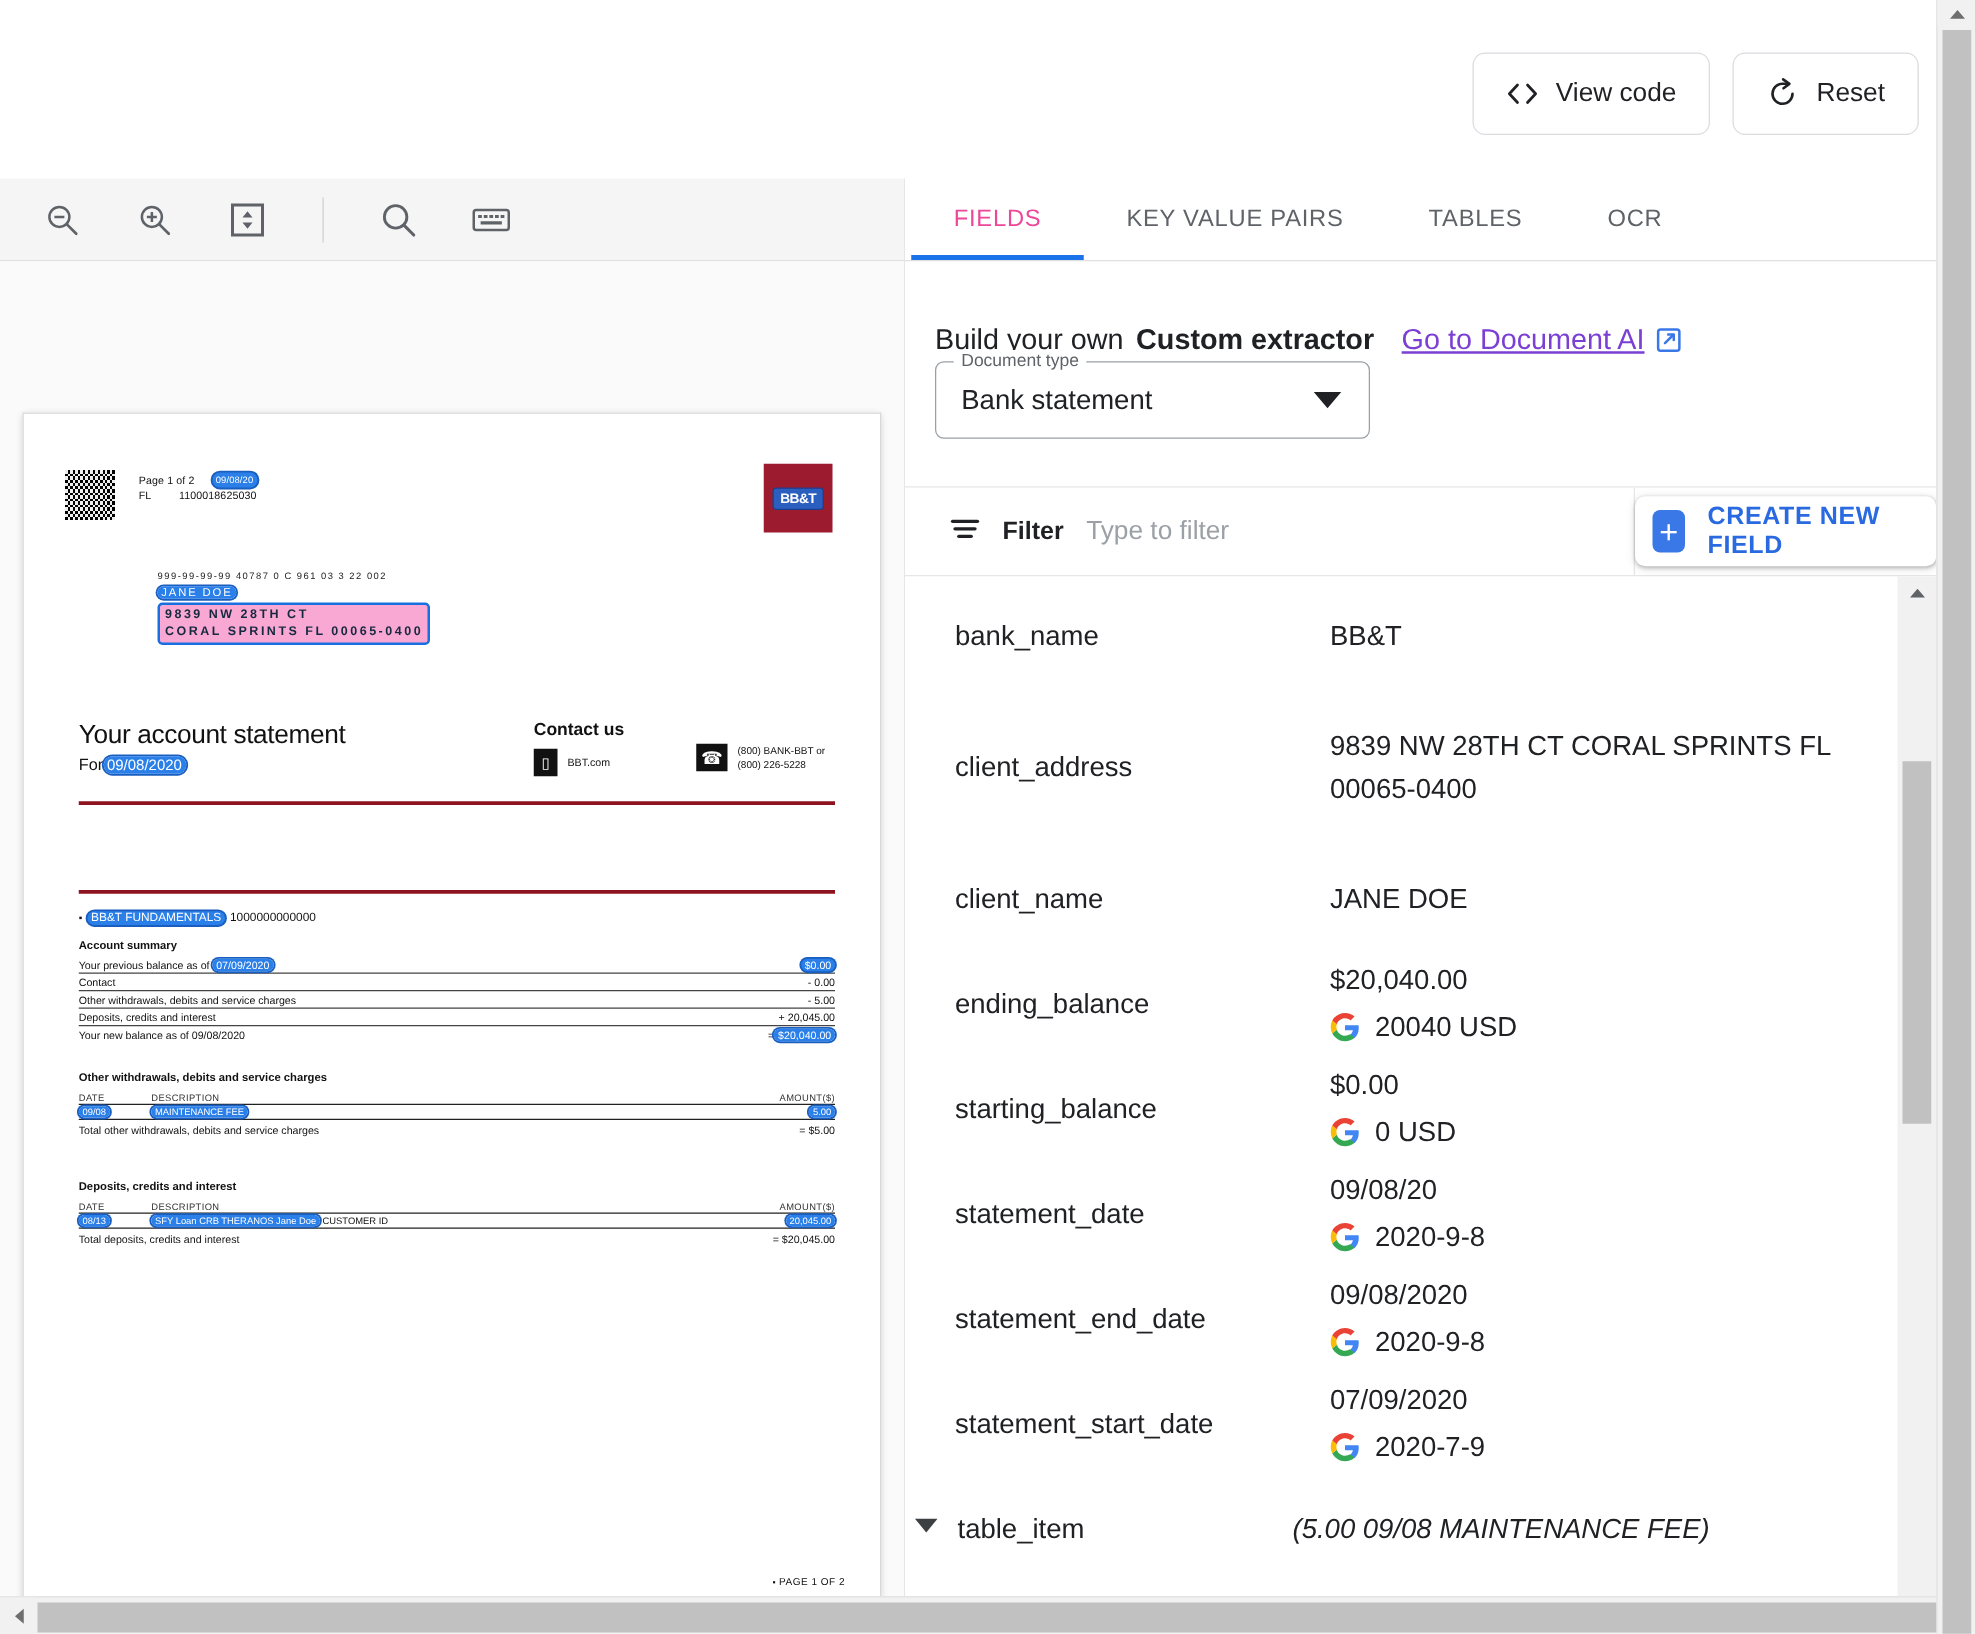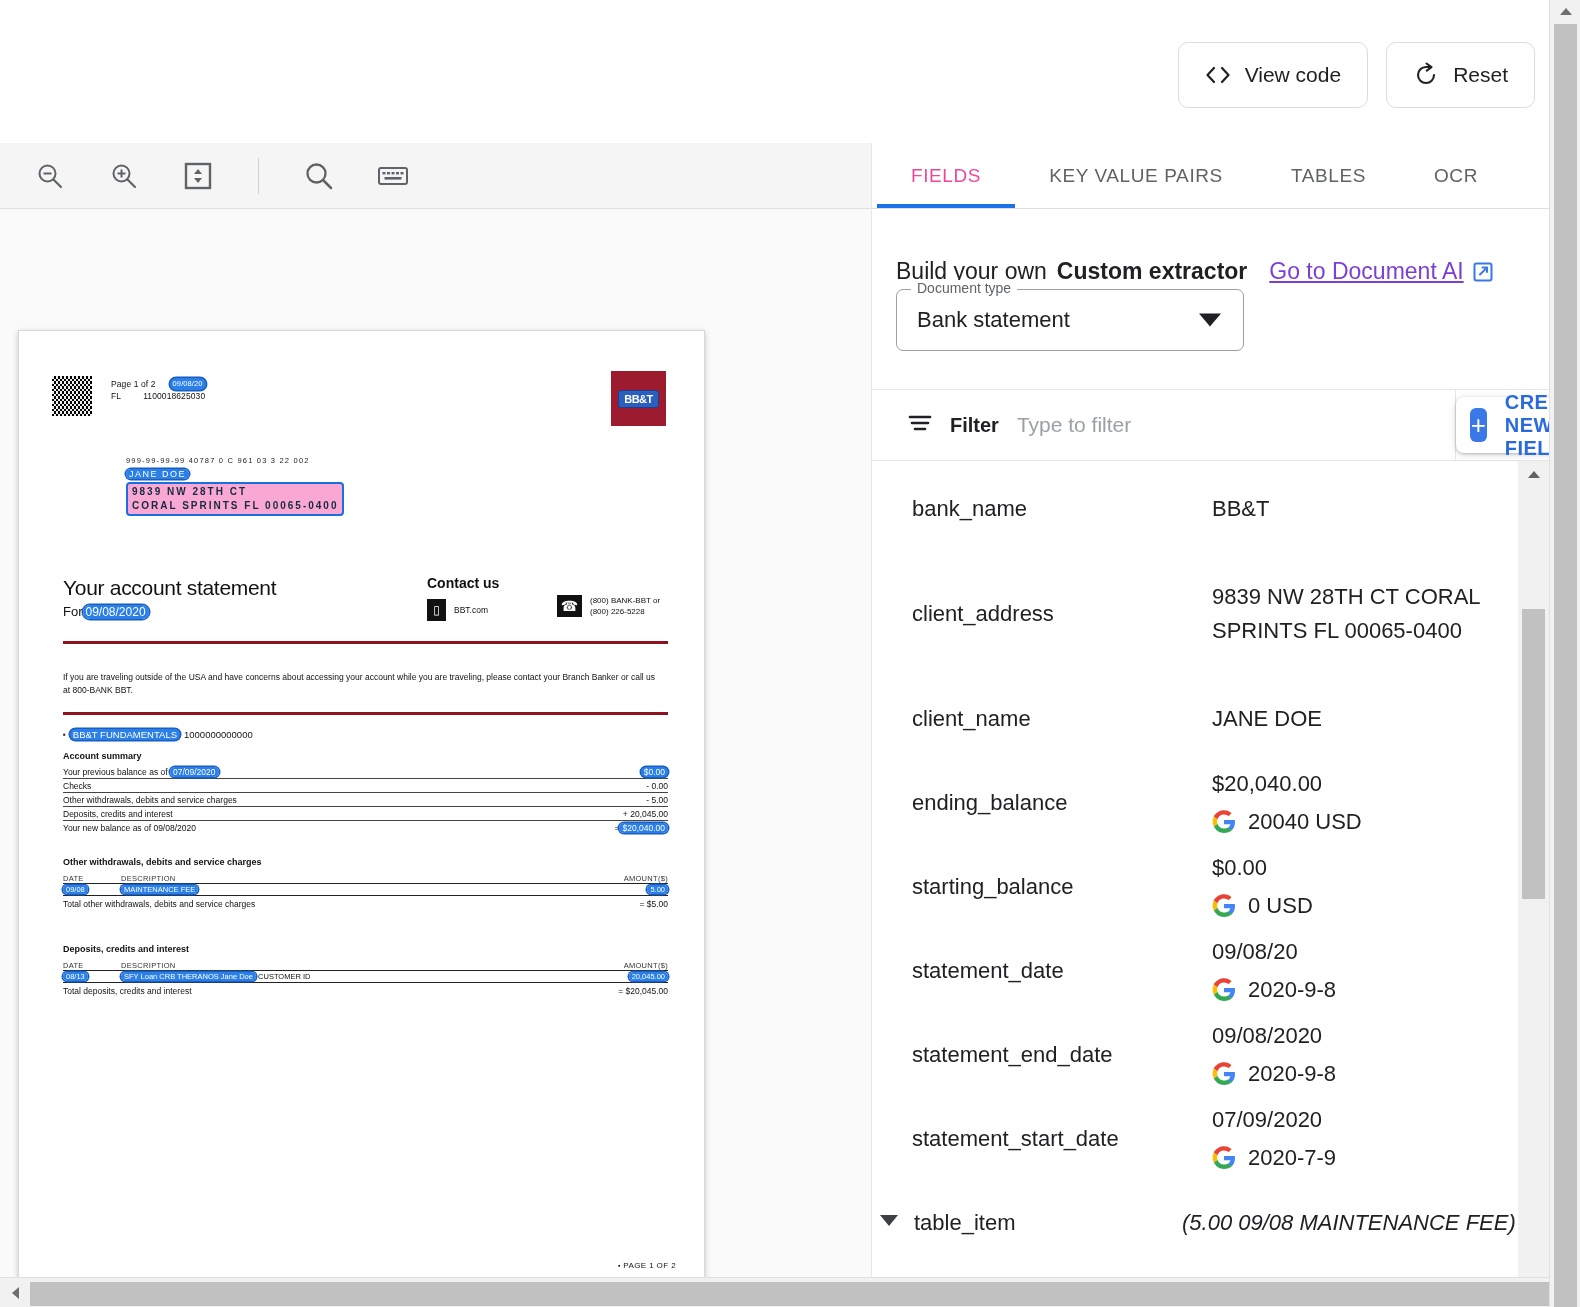--- a/index.html
+++ b/index.html
@@ -71,21 +71,21 @@
   
   #main {
     position: absolute; top: 143px; left: 0;
     width: 1549px; height: 1134px;
     display: flex;
     background: #ffffff;
   }
 
   
   #viewer {
-    width: 872px; height: 1134px;
+    width: 724px; height: 1134px;
     background: #fafafa;
     border-right: 1px solid #e6e6e6;
     position: relative;
     display: flex; flex-direction: column;
   }
   #viewer-toolbar {
     height: 66px; flex: 0 0 66px;
     background: #f5f5f5;
     border-bottom: 1px solid #e0e0e0;
     display: flex; align-items: center; padding-left: 28px; gap: 30px;
@@ -407,38 +407,37 @@
         </div>
         <div class="cu-phone">
           <span class="icon-sq2">☎</span>
           <span>
             <span style="display:block">(800) BANK-BBT or</span>
             <span style="display:block">(800) 226-5228</span>
           </span>
         </div>
 
         <div class="rule-red" style="top:310px;"></div>
-        <div class="travel-txt">If you are traveling outside of the USA and have concerns about accessing your account while you are traveling, please contact your Branch Banker or call us at 800-BANK BBT.</div>
         <div class="rule-red" style="top:381px;"></div>
 
         <div class="acct-line">
           <span style="font-size:8px;">▪</span>
           <span class="hl" style="font-size:9.5px;">BB&amp;T FUNDAMENTALS</span>
           <span style="font-size:9.5px;">1000000000000</span>
         </div>
 
         <div class="acct-sum-h">Account summary</div>
 
         <div class="sumtbl">
           <div class="r">
             <span><span>Your previous balance as of</span> <span class="hl">07/09/2020</span></span>
             <span class="hl">$0.00</span>
           </div>
           <div class="r">
-            <span>Checks</span>
+            <span>Contact</span>
             <span>- 0.00</span>
           </div>
           <div class="r">
             <span>Other withdrawals, debits and service charges</span>
             <span>- 5.00</span>
           </div>
           <div class="r">
             <span>Deposits, credits and interest</span>
             <span>+ 20,045.00</span>
           </div>

